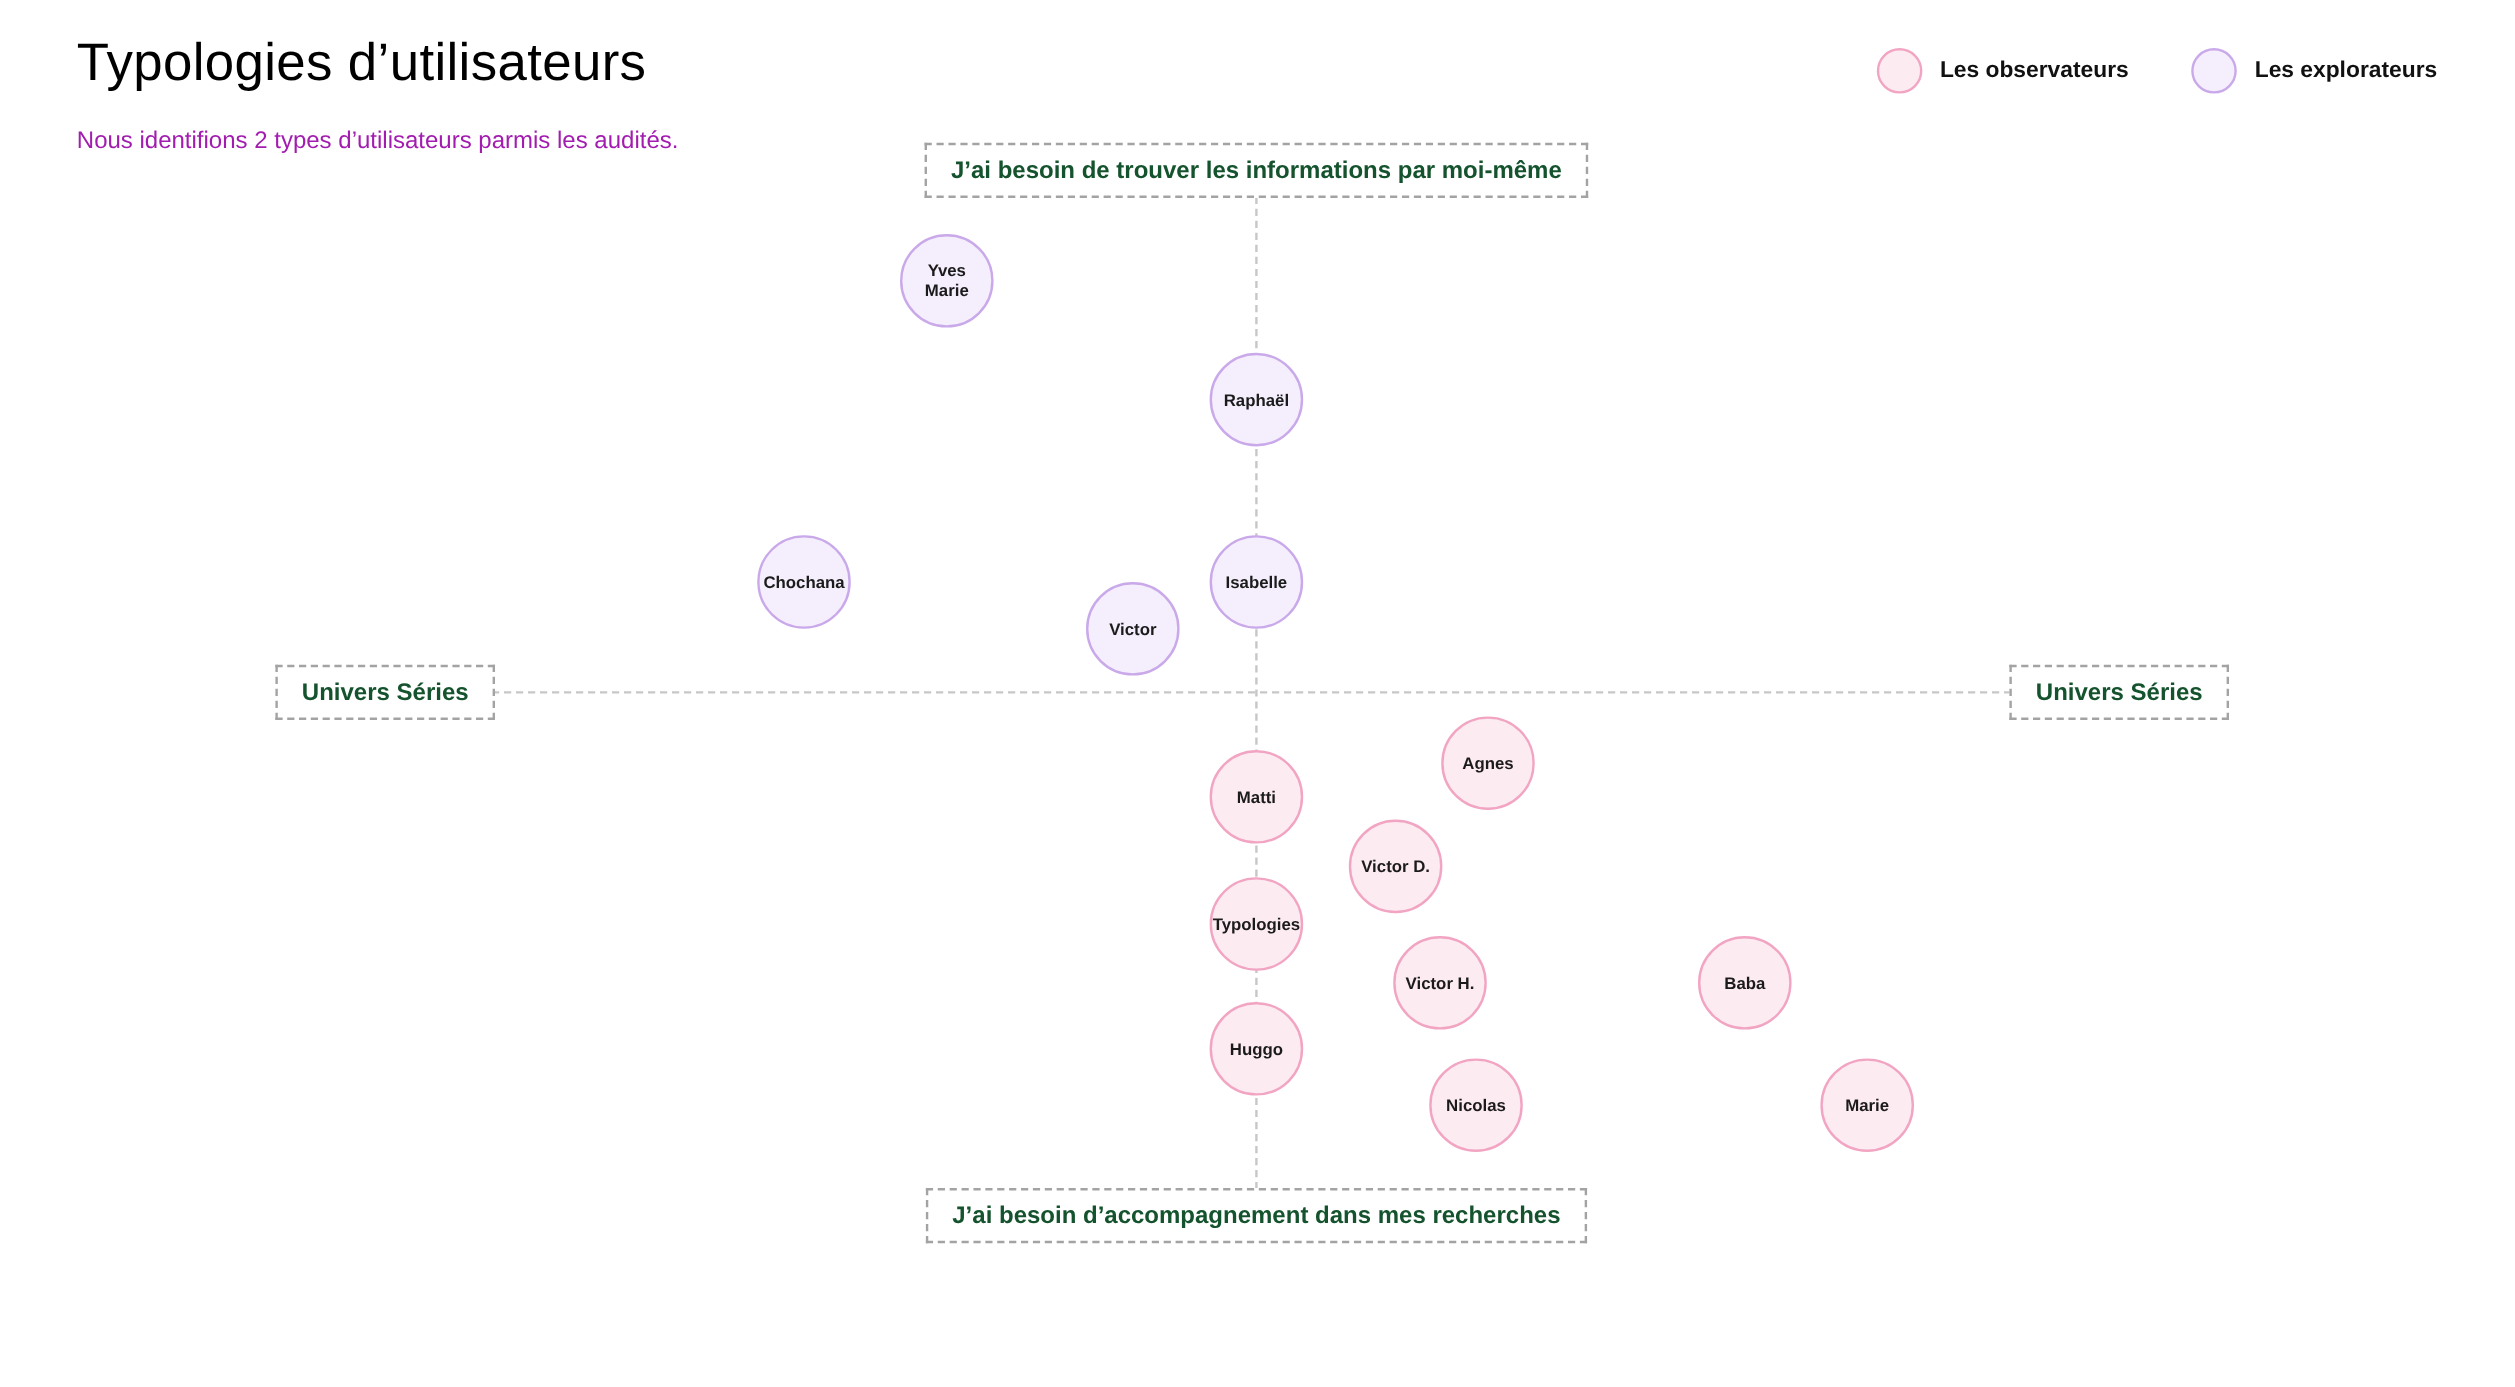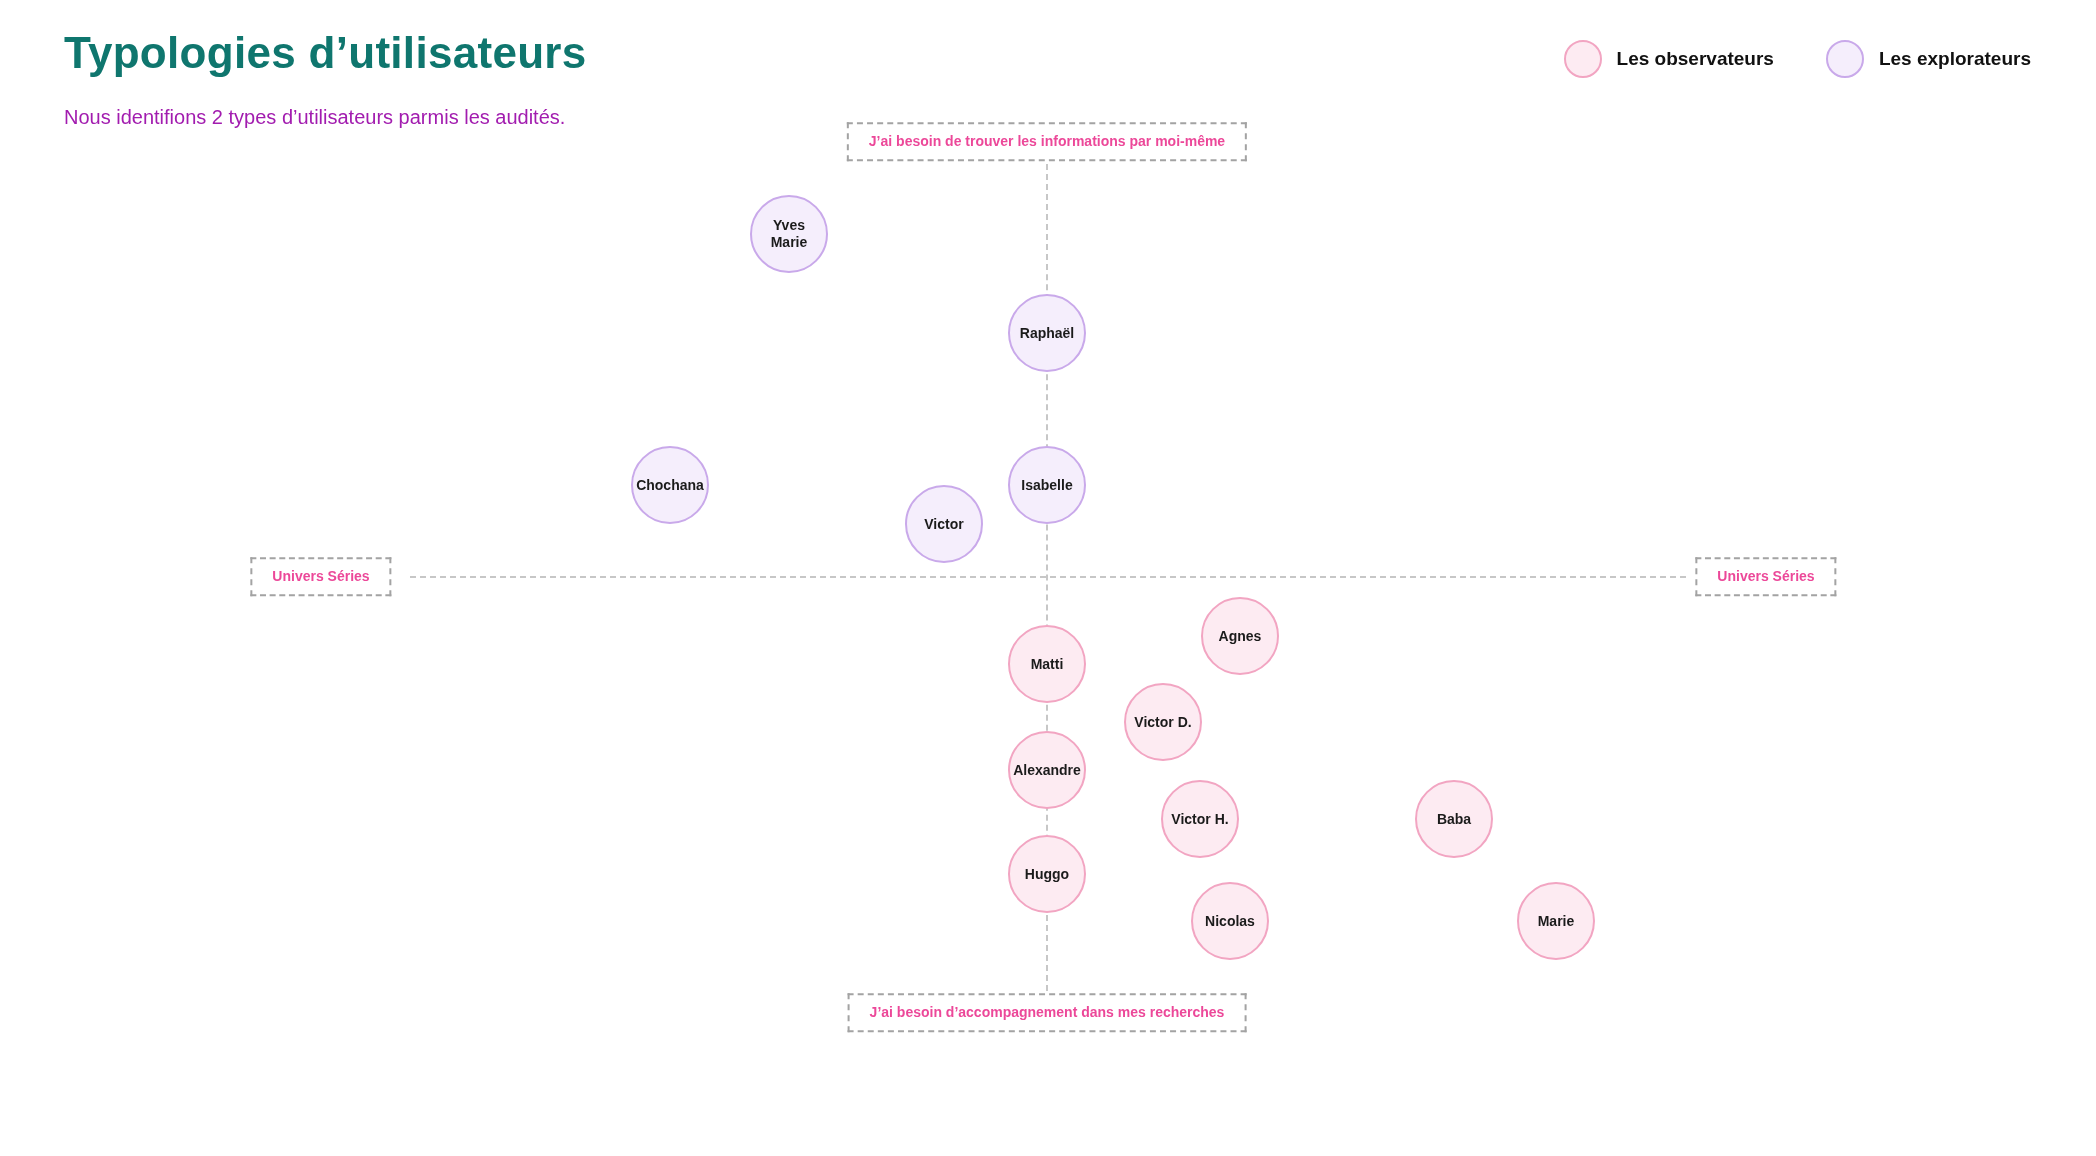--- a/index.html
+++ b/index.html
@@ -8,22 +8,22 @@
     font-family: "Liberation Sans", sans-serif;
     background: #ffffff;
     position: relative;
     overflow: hidden;
     color: #1a1a1a;
   }
   .slide { position: absolute; inset: 0; }
 
   .title {
     position: absolute; left: 64px; top: 28px;
-    font-size: 44px; font-weight: 700; letter-spacing: 0.3px;
-    color: #0f766e;
+    font-size: 44px; font-weight: 400; letter-spacing: 0.3px;
+    color: #000000;
   }
   .subtitle {
     position: absolute; left: 64px; top: 106px;
     font-size: 20px; font-weight: 400; color: #a21caf;
   }
 
   .legend {
     position: absolute; top: 40px; right: 65px;
     display: flex; align-items: center; gap: 52px;
   }
@@ -40,21 +40,21 @@
   }
   .axis-line.horizontal {
     top: 576px; left: 410px; width: 1276px; height: 0;
     border-top: 2px dashed #c7c7c7;
   }
 
   .axis-label {
     position: absolute; transform: translate(-50%, -50%);
     background: #ffffff; border: 2px dashed #a3a3a3;
     padding: 10px 20px;
-    font-size: 14px; font-weight: 700; color: #ec4899;
+    font-size: 20px; font-weight: 700; color: #14532d;
     white-space: nowrap; line-height: 1.1;
   }
   .axis-label.top    { left: 1047px; top: 142px; }
   .axis-label.bottom { left: 1047px; top: 1013px; }
   .axis-label.left   { left: 321px;  top: 577px; }
   .axis-label.right  { left: 1766px; top: 577px; }
 
   .user {
     position: absolute; width: 78px; height: 78px;
     transform: translate(-50%, -50%);
@@ -119,21 +119,21 @@
     <div class="axis-label left">Univers Séries</div>
     <div class="axis-label right">Univers Séries</div>
   <div class="user explorateur" style="left: 789px; top: 234px;">Yves Marie</div>
       <div class="user explorateur" style="left: 1047px; top: 333px;">Raphaël</div>
       <div class="user explorateur" style="left: 646px; top: 485px; margin-left: 24px;">Chochana</div>
       <div class="user explorateur" style="left: 1047px; top: 485px;">Isabelle</div>
       <div class="user explorateur" style="left: 944px; top: 524px;">Victor</div>
       <div class="user observateur" style="left: 1240px; top: 636px;">Agnes</div>
       <div class="user observateur" style="left: 1047px; top: 664px;">Matti</div>
       <div class="user observateur" style="left: 1163px; top: 722px;">Victor D.</div>
-      <div class="user observateur" style="left: 1047px; top: 770px;">Alexandre</div>
+      <div class="user observateur" style="left: 1047px; top: 770px;">Typologies</div>
       <div class="user observateur" style="left: 1200px; top: 819px;">Victor H.</div>
       <div class="user observateur" style="left: 1454px; top: 819px;">Baba</div>
       <div class="user observateur" style="left: 1047px; top: 874px;">Huggo</div>
       <div class="user observateur" style="left: 1230px; top: 921px;">Nicolas</div>
       <div class="user observateur" style="left: 1556px; top: 921px;">Marie</div>
     </div>
 
 
 </div>
 

